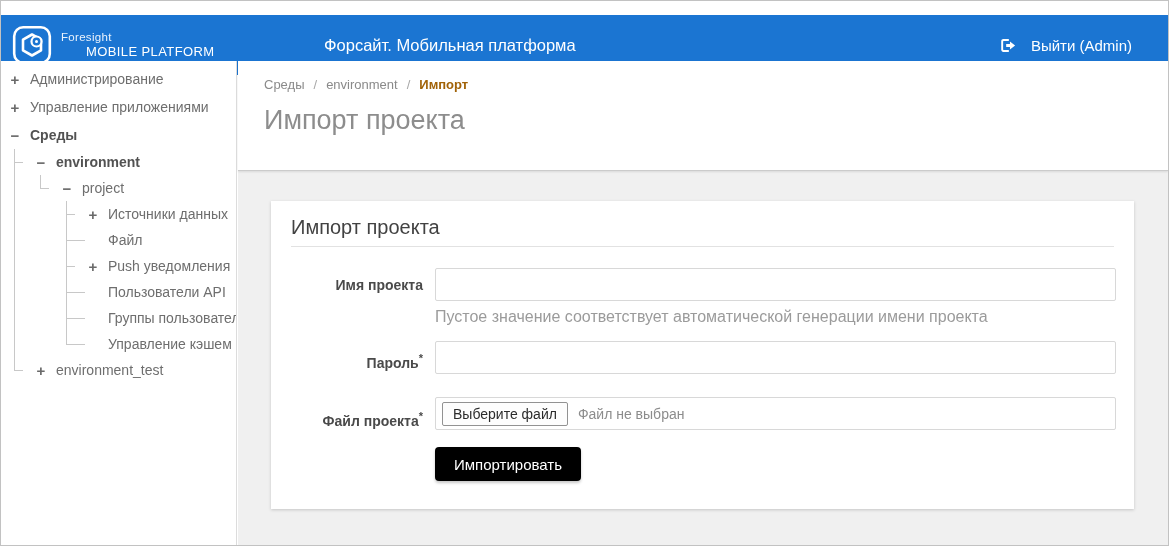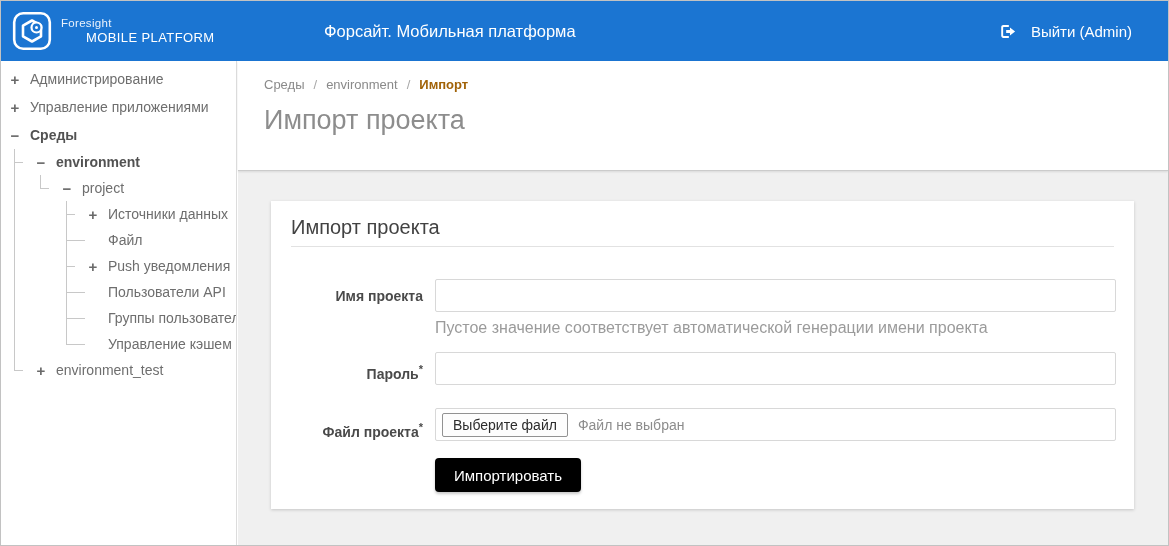--- a/index.html
+++ b/index.html
@@ -1,20 +1,20 @@
 <!DOCTYPE html>
 <html><head>
 <meta charset="utf-8">
 <style>
   * { margin:0; padding:0; box-sizing:border-box; }
   body { font-family:"Liberation Sans", sans-serif; background:#fff; }
   .screen { position:relative; width:1169px; height:546px; border:1px solid #c2c2c2; background:#fff; overflow:hidden; }
 
   
-  .header { position:absolute; top:0; left:0; right:0; height:60px; background:#1b75d2; color:#fff; }
+  .header { position:absolute; top:14px; left:0; right:0; height:60px; background:#1b75d2; color:#fff; }
   .logo { position:absolute; left:11px; top:10px; display:flex; align-items:center; gap:9px; cursor:pointer; }
   .logo svg { display:block; }
   .logo-text { line-height:1.25; }
   .logo-line1 { font-size:11.5px; font-weight:400; color:#eaf2fc; letter-spacing:.3px; }
   .logo-line2 { font-size:13px; font-weight:400; letter-spacing:.4px;padding-left:25px; }
   .app-title { position:absolute; left:323px; top:0; height:60px; display:flex; align-items:center; font-size:16.5px; }
   .logout { position:absolute; right:36px; top:0; height:60px; display:flex; align-items:center; gap:14px; cursor:pointer; font-size:15px; }
   .logout svg { display:block; }
 
   
@@ -43,21 +43,21 @@
   .crumb { cursor:pointer; }
   .crumb-sep { color:#a8a8a8; cursor:default; }
   .crumb-current { font-weight:700; color:#a16207; cursor:default; }
   .page-title { margin-top:13px; font-size:27px; font-weight:400; color:#8d8d8d; }
 
   .content { padding:30px 0 0 33px; }
   .card { width:863px; height:308px; background:#fff; box-shadow:0 1px 3px rgba(0,0,0,.18); padding:14px 20px 0 20px; }
   .card-heading { font-size:20px; font-weight:400; color:#424242; line-height:24px; padding-bottom:7px; border-bottom:1px solid #e2e2e2; }
 
   .form-row { display:flex; }
-  .row-name { margin-top:32px; }
+  .row-name { margin-top:21px; }
   .row-pass { margin-top:15px; }
   .row-file { margin-top:23px;align-items:center; }
   .row-submit { margin-top:17px; }
   .form-label { width:132px; min-width:132px; text-align:right; font-size:14px; font-weight:700; color:#4a4a4a; padding-top:9px; line-height:16px; }
   .form-label sup { font-size:11px; }
   .form-field { margin-left:12px; width:681px; }
   .text-input { width:681px; height:33px; border:1px solid #d8d8d8; border-radius:2px; background:#fff; padding:0 10px; font-size:14px; font-family:"Liberation Sans", sans-serif; color:#333; outline:none; }
   .hint { margin-top:7px; font-size:16px; color:#9b9b9b; }
   .file-box { width:681px; height:33px; border:1px solid #d8d8d8; border-radius:2px; background:#fff; display:flex; align-items:center; padding-left:6px; }
   .file-btn { border:1px solid #929292; border-radius:2px; background:#fdfdfd; padding:3px 10px; font-size:14px; color:#2b2b2b; font-family:"Liberation Sans", sans-serif; cursor:pointer; }

